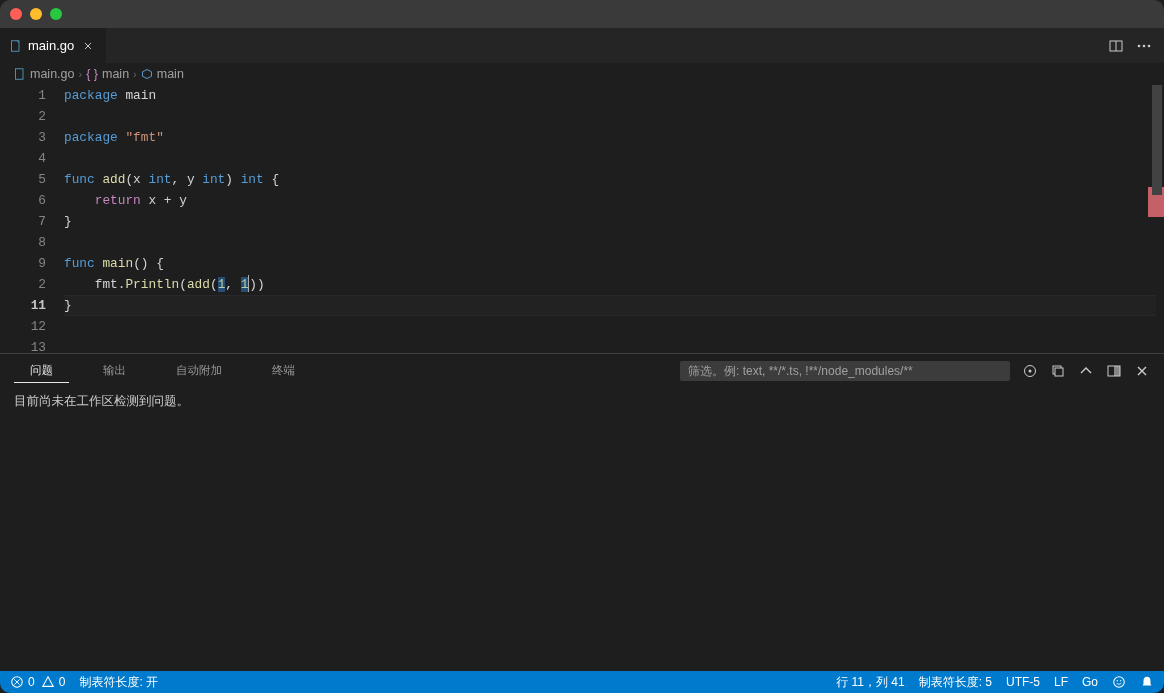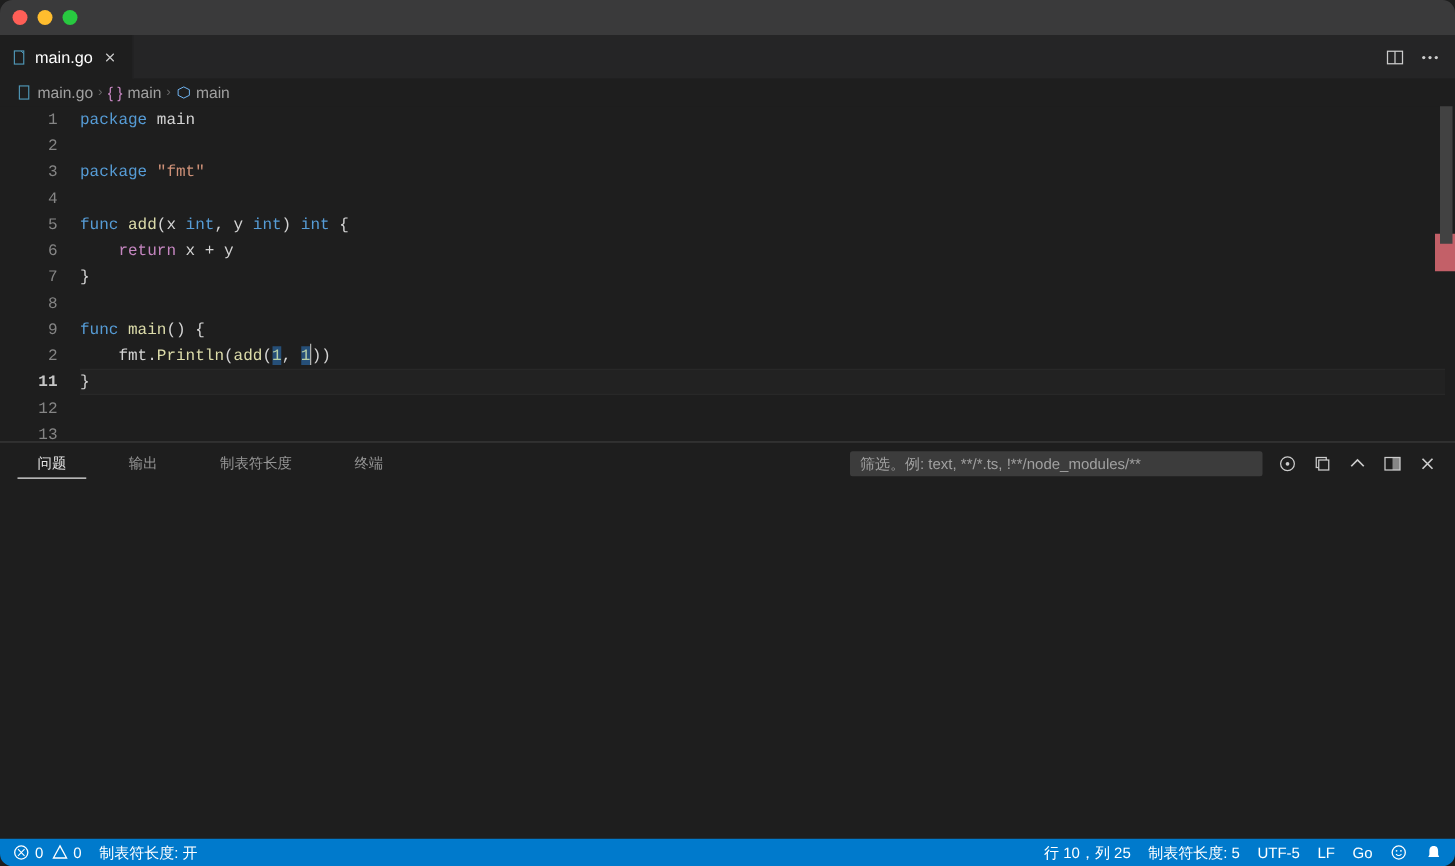--- a/index.html
+++ b/index.html
@@ -233,21 +233,21 @@
       <div class="scrollbar-thumb"></div>
     </div>
   </div>
 </div>
 
 <div class="panel">
   <div class="panel-tabs">
     <div class="panel-tab-list">
       <div class="panel-tab active">问题</div>
       <div class="panel-tab">输出</div>
-      <div class="panel-tab">制表符长度</div>
+      <div class="panel-tab">自动附加</div>
       <div class="panel-tab">终端</div>
     </div>
     <div class="panel-right panel-icons">
       <input class="filter-input" placeholder="筛选。例: text, **/*.ts, !**/node_modules/**" style="">
       <span class="icon">
         <svg viewBox="0 0 16 16">
             <circle cx="8" cy="8" r="5.5" fill="none" stroke="#cccccc"></circle>
             <circle cx="8" cy="8" r="1.5" fill="#cccccc"></circle>
           </svg>
       </span>
@@ -268,41 +268,42 @@
             <rect x="8" y="3" width="6" height="10" fill="#cccccc" opacity="0.6"></rect>
           </svg>
       </span>
       <span class="icon">
         <svg viewBox="0 0 16 16">
             <path d="M4 4 L12 12 M12 4 L4 12" stroke="#cccccc" stroke-width="1.4"></path>
           </svg>
       </span>
     </div>
   </div>
+  <div class="panel-body">目前尚未在工作区检测到问题。</div>
 </div>
 
 <div class="status-bar">
   <div class="status-left">
     <div class="status-item">
       <svg class="icon-svg" viewBox="0 0 16 16">
           <circle cx="8" cy="8" r="6" fill="none" stroke="#fff" stroke-width="1.2"></circle>
           <path d="M5 5 L11 11 M11 5 L5 11" stroke="#fff"></path>
         </svg>
       <span>0</span>
     </div>
     <div class="status-item" style="margin-left:-8px">
       <svg class="icon-svg" viewBox="0 0 16 16">
           <path d="M8 2 L14 13 L2 13 Z" fill="none" stroke="#fff" stroke-width="1.2"></path>
         </svg>
       <span>0</span>
     </div>
     <div class="status-item">制表符长度: 开</div>
   </div>
   <div class="status-right">
-    <div class="status-item">行 10，列 25</div>
+    <div class="status-item">行 11，列 41</div>
     <div class="status-item">制表符长度: 5</div>
     <div class="status-item">UTF-5</div>
     <div class="status-item">LF</div>
     <div class="status-item">Go</div>
     <div class="status-item">
       <svg class="icon-svg" viewBox="0 0 16 16">
           <circle cx="8" cy="8" r="6" fill="none" stroke="#fff" stroke-width="1.2"></circle>
           <circle cx="6" cy="6.5" r="0.8" fill="#fff"></circle>
           <circle cx="10" cy="6.5" r="0.8" fill="#fff"></circle>
           <path d="M5.5 9.5 Q8 12 10.5 9.5" fill="none" stroke="#fff"></path>

